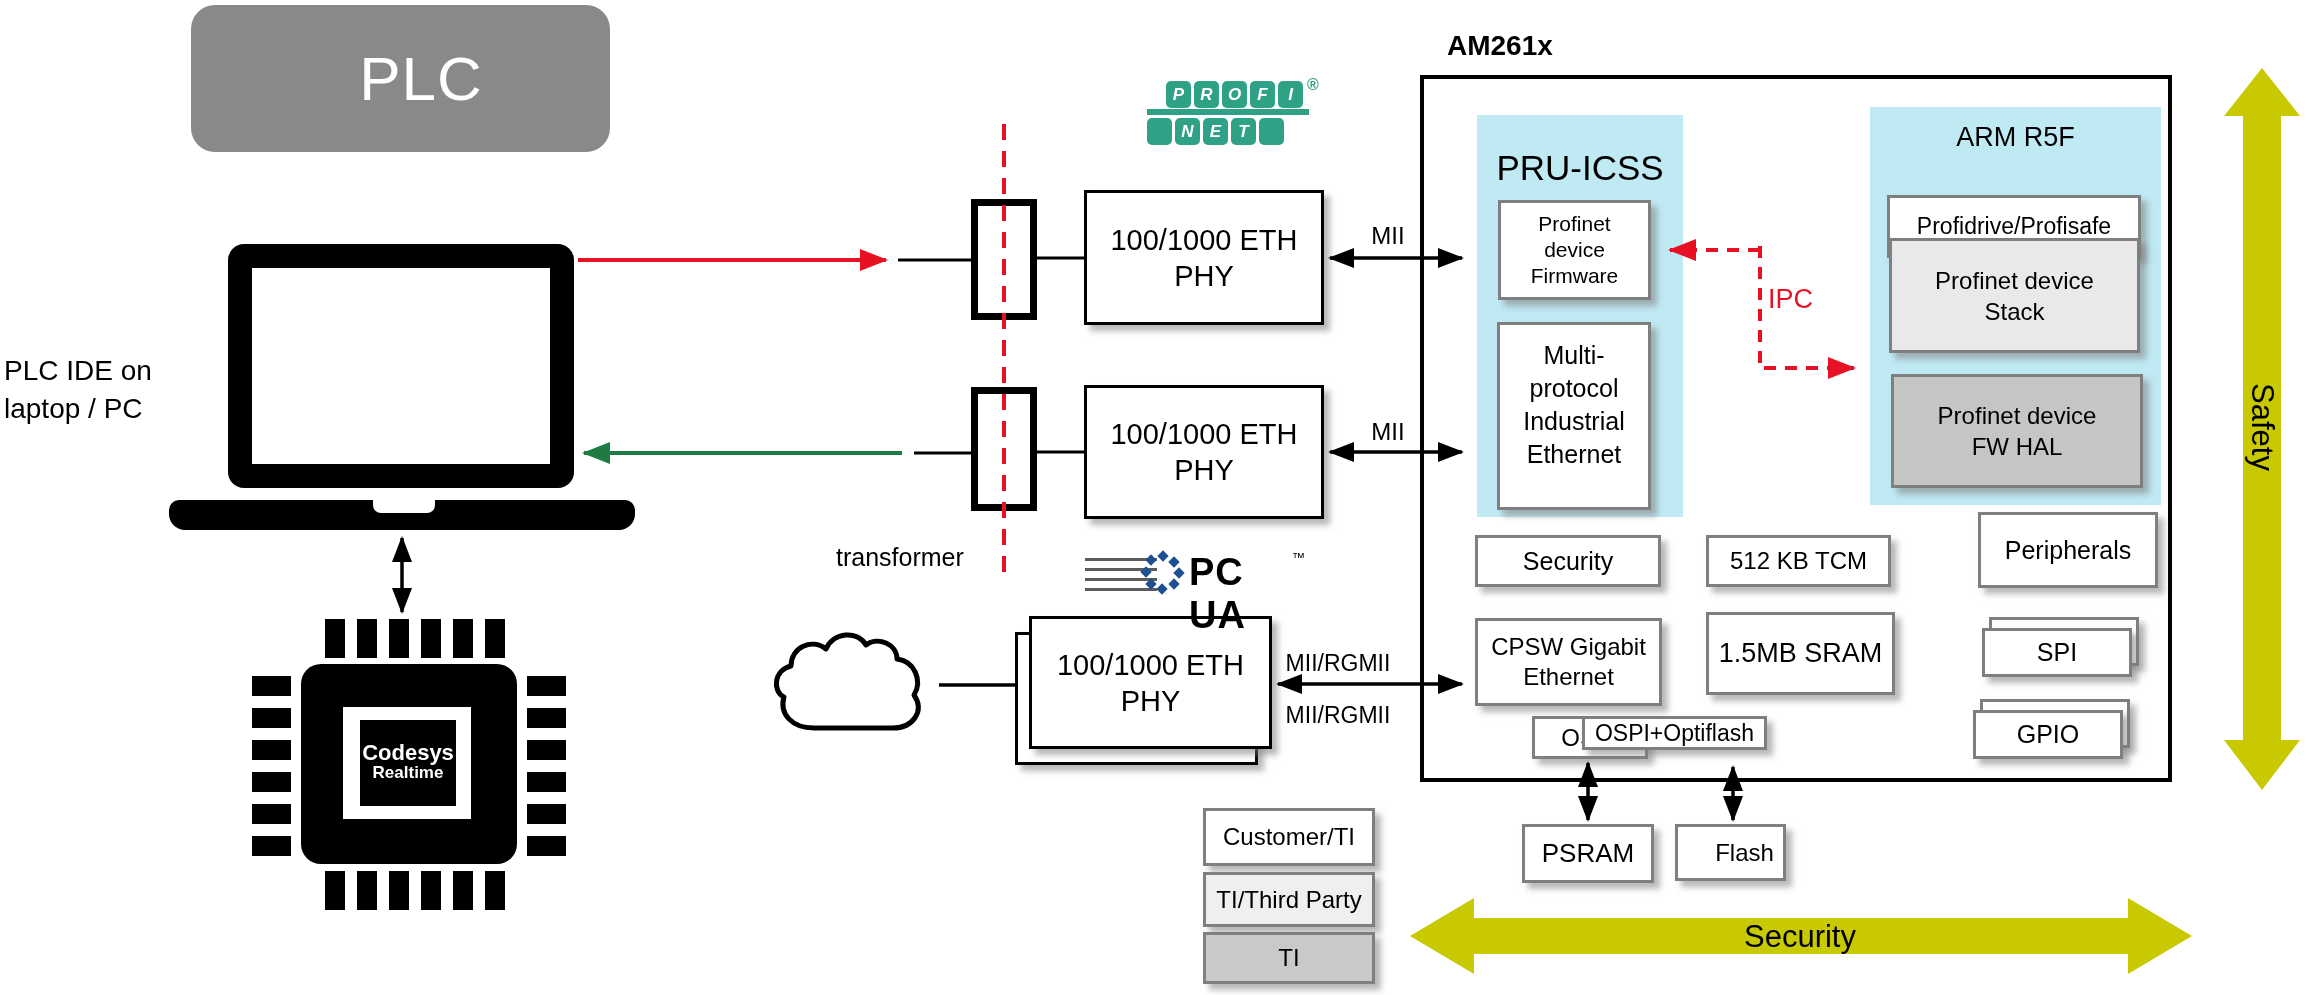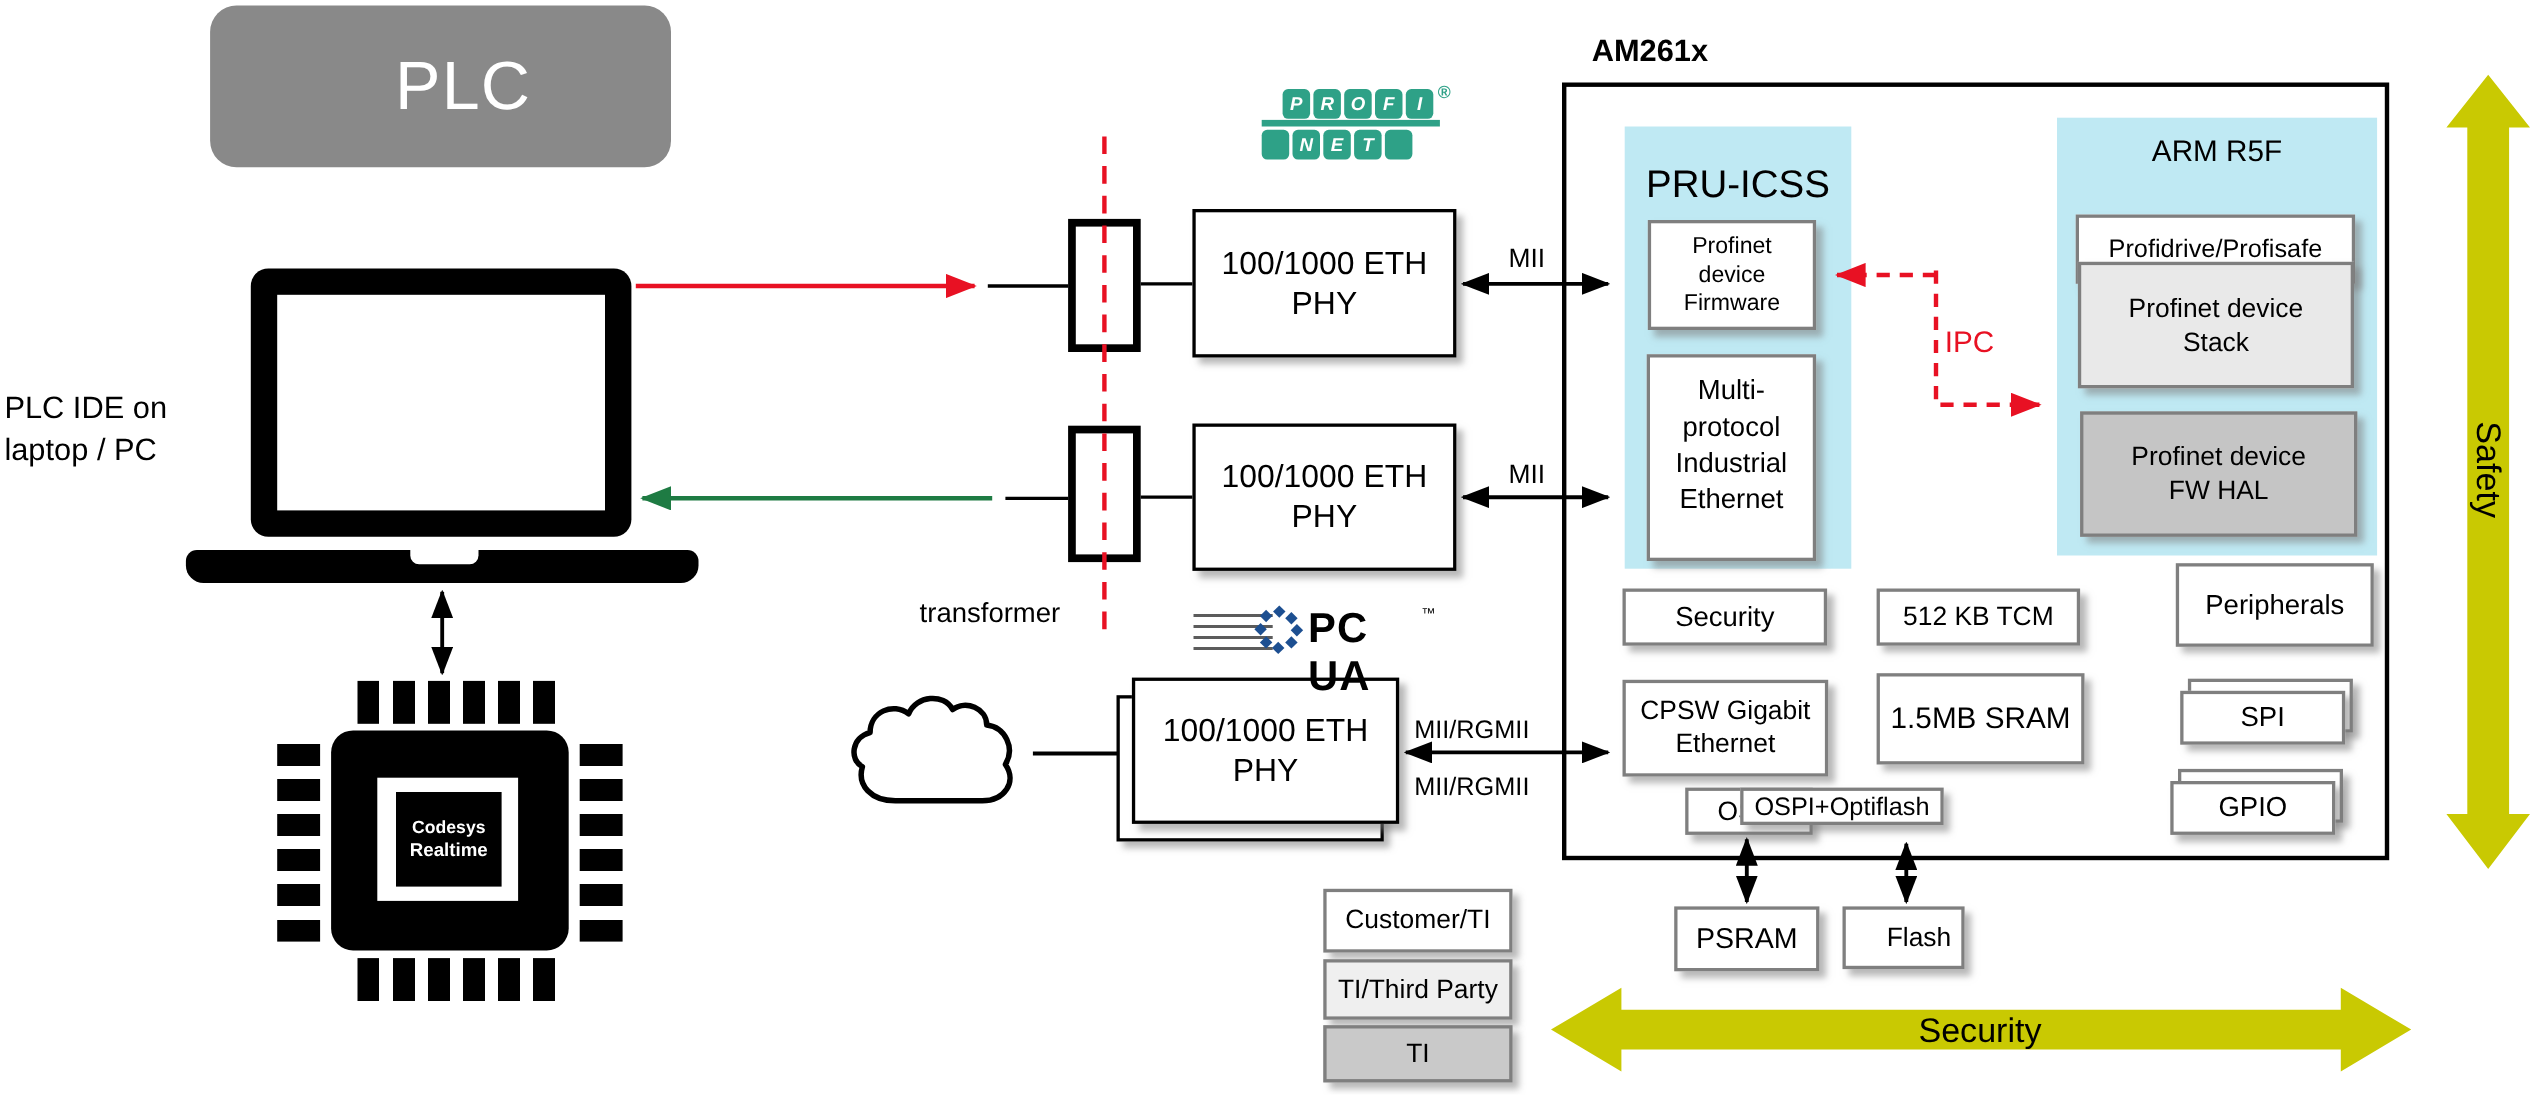--- a/index.html
+++ b/index.html
@@ -50,21 +50,21 @@
 </div>
 
 <div class="abs" style="left:247px;top:619px;width:330px;height:302px;">
   <div class="pins-h" style="left:78px;top:0;width:180px;height:39px;"></div>
   <div class="pins-h" style="left:78px;top:252px;width:180px;height:39px;"></div>
   <div class="pins-v" style="left:5px;top:57px;width:39px;height:180px;"></div>
   <div class="pins-v" style="left:280px;top:57px;width:39px;height:180px;"></div>
   <div class="abs" style="left:54px;top:45px;width:216px;height:200px;background:#000;border-radius:20px;"></div>
   <div class="abs" style="left:96px;top:88px;width:128px;height:112px;background:#fff;"></div>
   <div class="abs col" style="left:113px;top:101px;width:96px;height:86px;background:#000;">
-    <span style="color:#fff;font-weight:bold;font-size:16px;line-height:20px;">Codesys</span>
+    <span style="color:#fff;font-weight:bold;font-size:22px;line-height:20px;">Codesys</span>
     <span style="color:#fff;font-weight:bold;font-size:17px;line-height:20px;">Realtime</span>
   </div>
 </div>
 
 <div class="abs" style="left:971px;top:199px;width:66px;height:121px;background:#fff;border:7px solid #000;z-index:4;"></div>
 <div class="abs" style="left:971px;top:387px;width:66px;height:124px;background:#fff;border:7px solid #000;z-index:4;"></div>
 <div class="lbl" style="left:836px;top:543px;font-size:25px;">transformer</div>
 
 <div class="abs" style="left:1147px;top:76px;width:175px;height:75px;z-index:5;">
   <div class="abs" style="left:19px;top:5px;white-space:nowrap;">
@@ -139,21 +139,21 @@
 </div>
 <div class="box litegray col" style="left:1889px;top:238px;width:251px;height:115px;">
   <span style="font-size:24px;line-height:31px;">Profinet device</span>
   <span style="font-size:24px;line-height:31px;">Stack</span>
 </div>
 <div class="box grayfill col" style="left:1891px;top:374px;width:252px;height:114px;">
   <span style="font-size:24px;line-height:31px;">Profinet device</span>
   <span style="font-size:24px;line-height:31px;">FW HAL</span>
 </div>
 
-<div class="lbl" style="left:1768px;top:284px;font-size:27px;color:#E81123;margin-top:12px;">IPC</div>
+<div class="lbl" style="left:1768px;top:284px;font-size:27px;color:#E81123;">IPC</div>
 
 <div class="box ctr" style="left:1475px;top:535px;width:186px;height:52px;">
   <span style="font-size:25px;">Security</span>
 </div>
 <div class="box ctr" style="left:1706px;top:535px;width:185px;height:52px;">
   <span style="font-size:24px;">512 KB TCM</span>
 </div>
 <div class="box ctr" style="left:1978px;top:512px;width:180px;height:76px;">
   <span style="font-size:25px;">Peripherals</span>
 </div>

